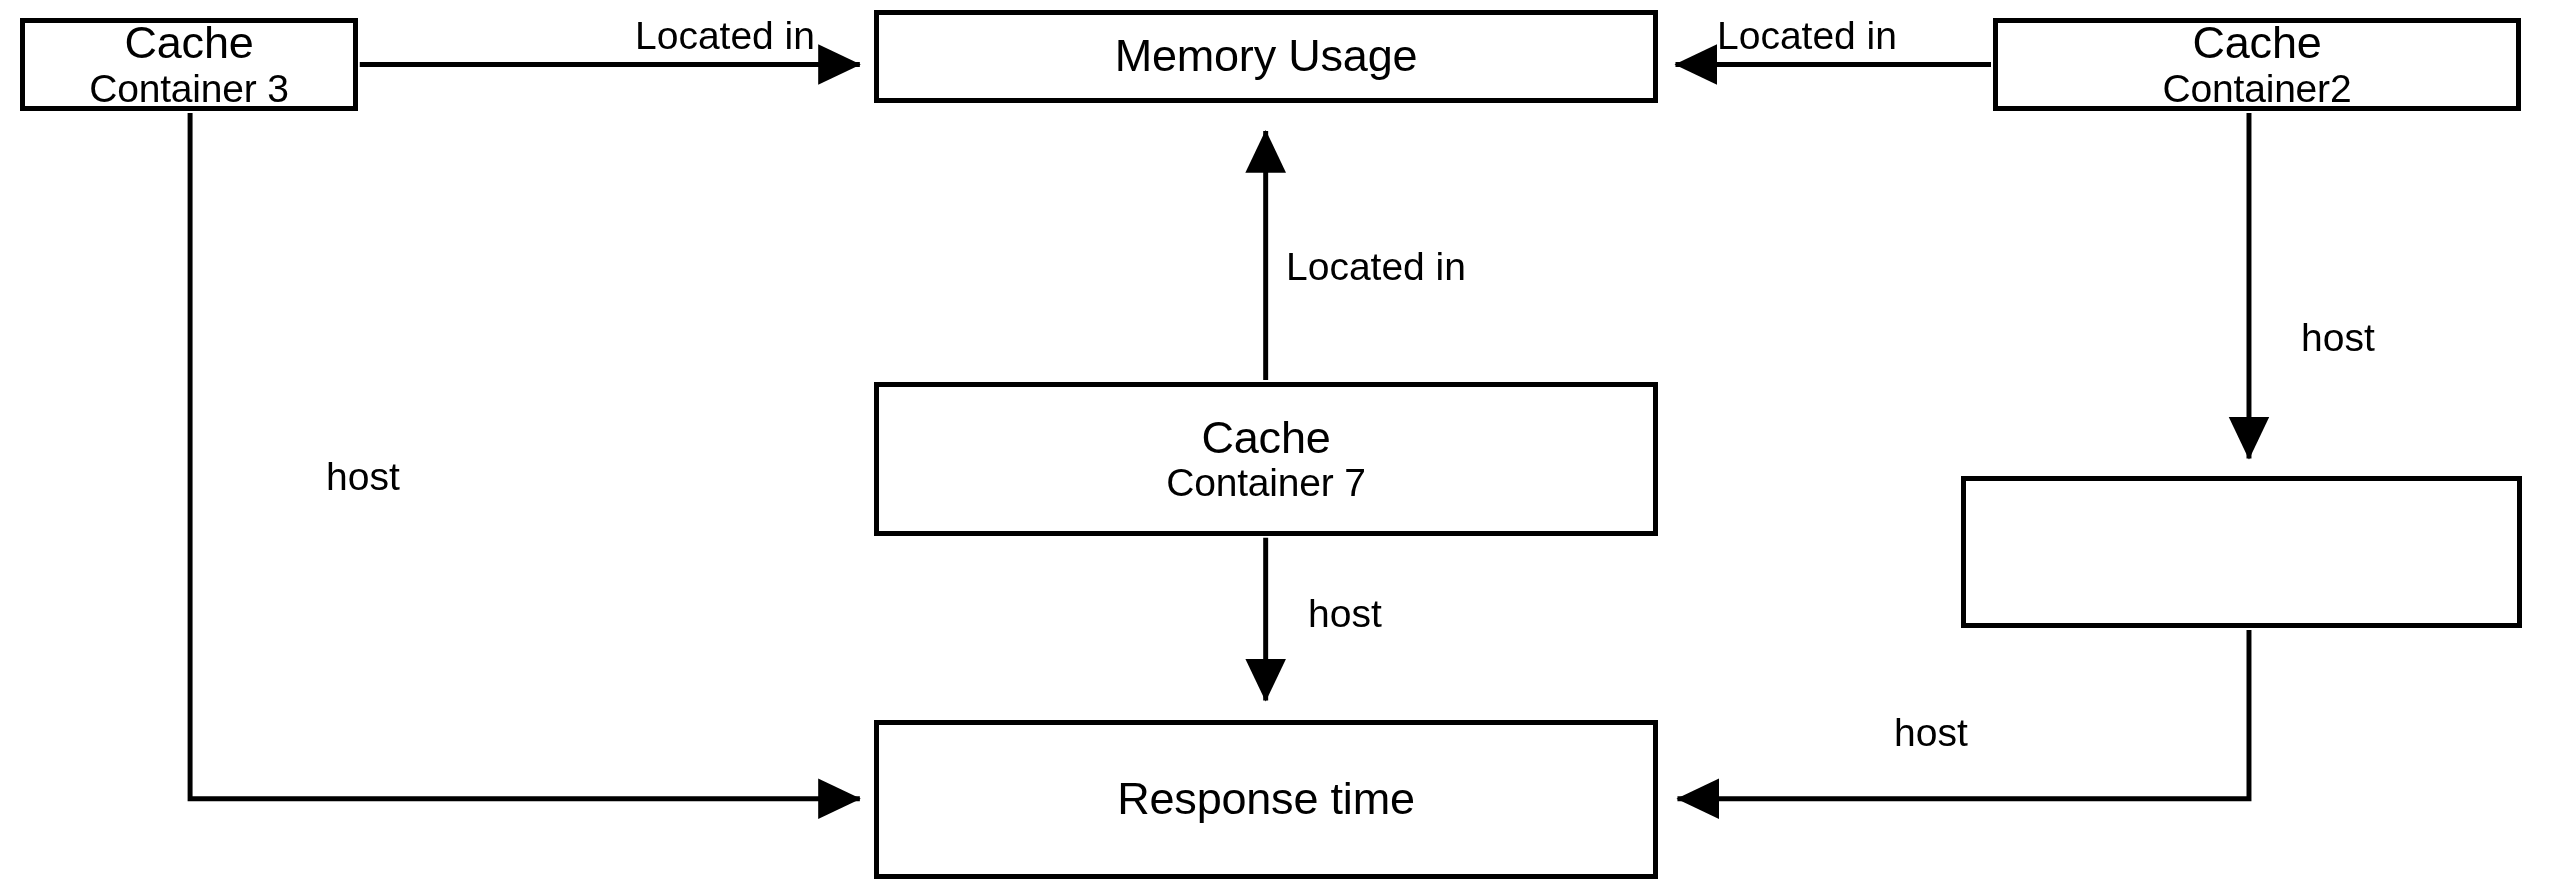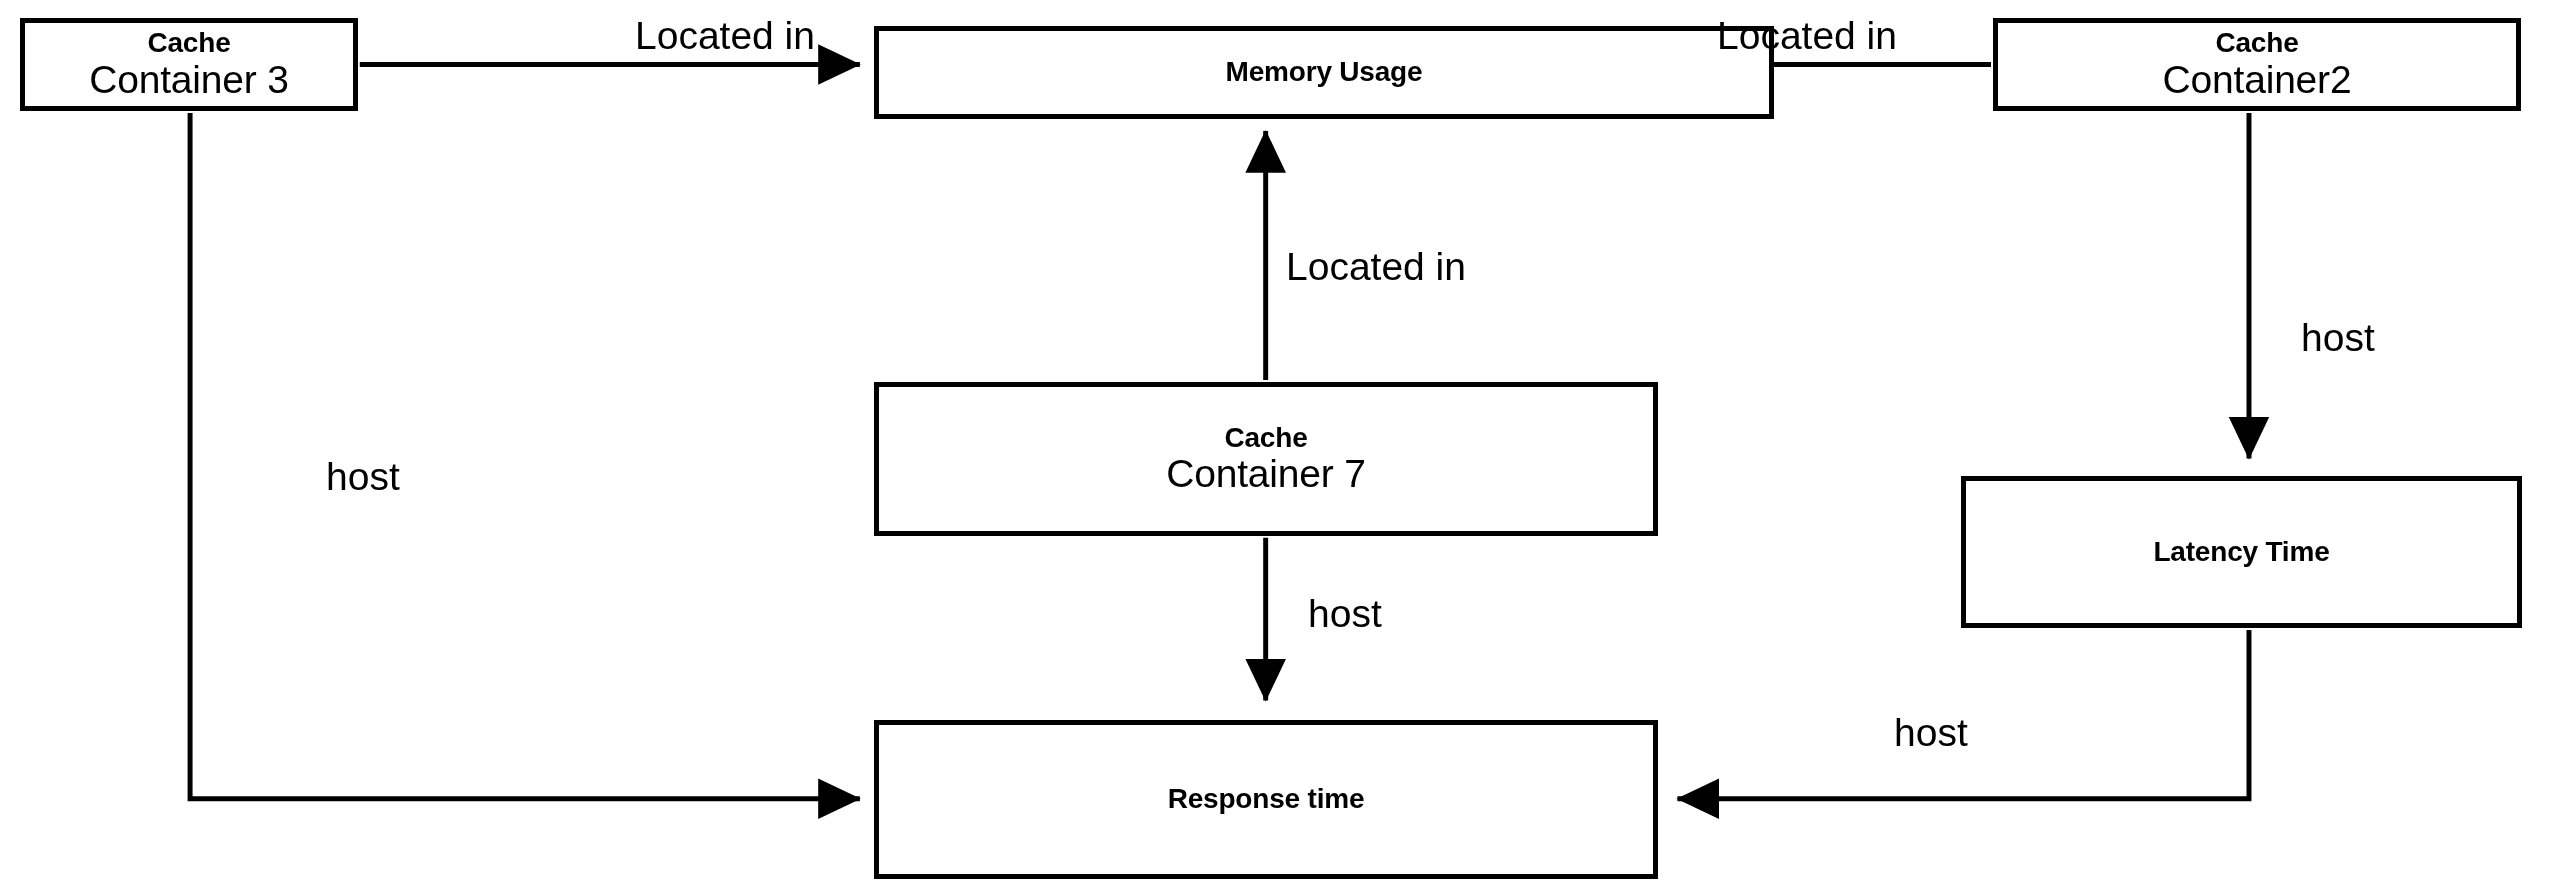--- a/index.html
+++ b/index.html
@@ -33,22 +33,22 @@
     border: 5px solid #000000;
     background: #ffffff;
     display: flex;
     flex-direction: column;
     align-items: center;
     justify-content: center;
     text-align: center;
     line-height: 1.08;
   }
   .node .n-title {
-    font-weight: bold;
-    font-size: 28px;
+    font-weight: normal;
+    font-size: 45px;
     letter-spacing: -0.2px;
     white-space: nowrap;
     text-align: center;
   }
   .node .n-sub {
     font-weight: normal;
     font-size: 39px;
     letter-spacing: -0.2px;
     white-space: nowrap;
   }
@@ -102,36 +102,35 @@
     <g>
       <path d="M 2266,635 L 2266,805 L 1690,805" stroke="#000000" stroke-width="5" fill="none" marker-end="url(#arrowhead)"></path>
     </g>
   </svg>
 
   <div class="node" style="left:20px; top:18px; width:338px; height:93px;">
     <div class="n-title">Cache</div>
     <div class="n-sub">Container 3</div>
   </div>
 
-  <div class="node" style="left:874px; top:26px; width:900px; height:93px;">
+  <div class="node" style="left:874px; top:10px; width:784px; height:93px;">
     <div class="n-title">Memory Usage</div>
   </div>
 
   <div class="node" style="left:1993px; top:18px; width:528px; height:93px;">
     <div class="n-title">Cache</div>
     <div class="n-sub">Container2</div>
   </div>
 
   <div class="node" style="left:874px; top:382px; width:784px; height:154px;">
     <div class="n-title">Cache</div>
     <div class="n-sub">Container 7</div>
   </div>
 
   <div class="node" style="left:1961px; top:476px; width:561px; height:152px;">
-    <div class="n-title">Latency Time</div>
   </div>
 
   <div class="node" style="left:874px; top:720px; width:784px; height:159px;">
     <div class="n-title">Response time</div>
   </div>
 
   <div class="edge-label" style="left:635px; top:16px;">Located in</div>
 
   <div class="edge-label" style="left:1717px; top:16px;">Located in</div>
 

